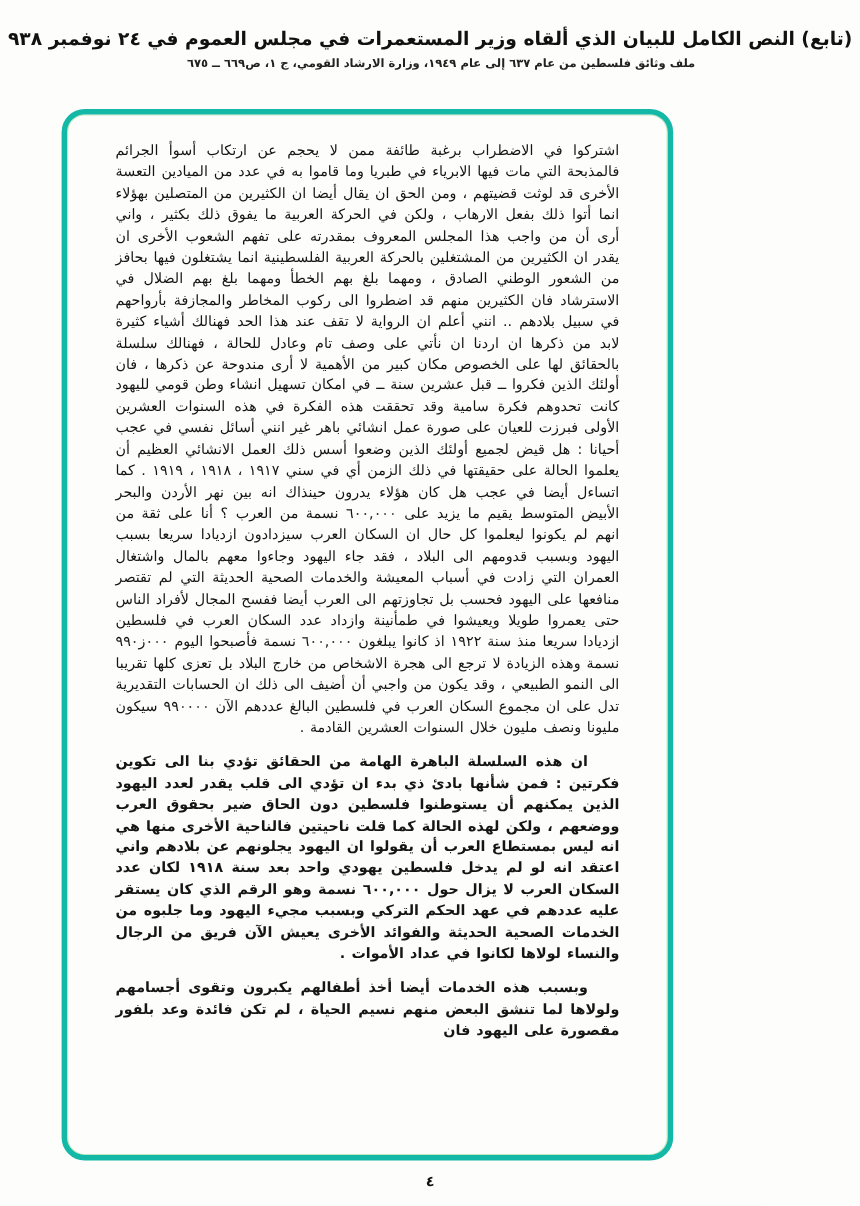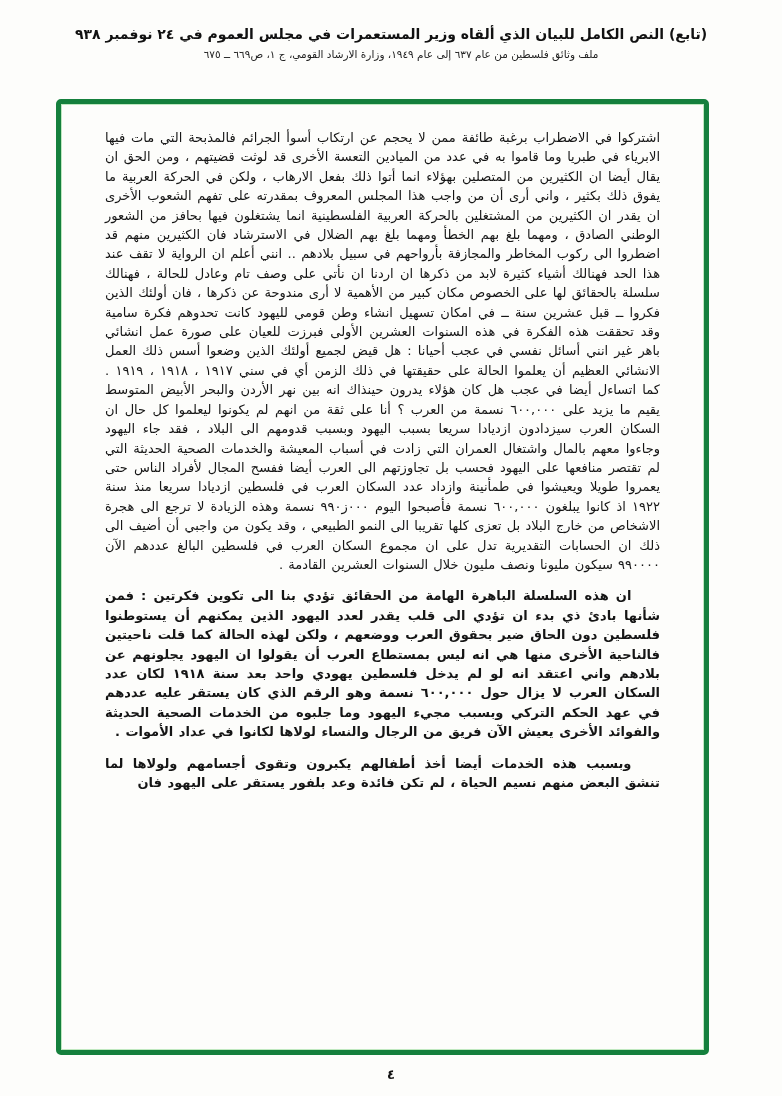--- a/index.html
+++ b/index.html
@@ -16,40 +16,40 @@
     font-family: "DejaVu Sans", sans-serif;
     color: #191919;
     overflow: hidden;
   }
   .doc-header {
     padding-top: 26px;
     text-align: center;
     direction: rtl;
   }
   .header-title {
-    font-size: 14px;
+    font-size: 17px;
     font-weight: bold;
     color: #111;
     letter-spacing: 0;
   }
   .header-source {
     margin-top: 6px;
     font-size: 10.5px;
-    font-weight: normal;
+    font-weight: bold;
     color: #222;
     padding-left: 20px;
   }
   .green-box {
     position: absolute;
     left: 56px;
     top: 99px;
-    width: 653px;
+    width: 556px;
     height: 956px;
-    border: 5px solid #15803d;
-    border-radius: 5px;
+    border: 5px solid #14b8a6;
+    border-radius: 21px;
     box-sizing: border-box;
     background: #fdfdfb;
     box-shadow: inset 0 0 0 1px #bfe8bf;
   }
   .body-text {
     direction: rtl;
     text-align: justify;
     padding: 24px 44px 20px 44px;
     font-size: 13px;
     line-height: 19.4px;
@@ -81,19 +81,19 @@
 
   <div class="doc-header">
     <div class="header-title">(تابع) النص الكامل للبيان الذي ألقاه وزير المستعمرات في مجلس العموم في ٢٤ نوفمبر ٩٣٨</div>
     <div class="header-source">ملف وثائق فلسطين من عام ٦٣٧ إلى عام ١٩٤٩، وزارة الارشاد القومي، ج ١، ص٦٦٩ ــ ٦٧٥</div>
   </div>
 
   <div class="green-box">
     <div class="body-text">
       <p>اشتركوا في الاضطراب برغبة طائفة ممن لا يحجم عن ارتكاب أسوأ الجرائم فالمذبحة التي مات فيها الابرياء في طبريا وما قاموا به في عدد من الميادين التعسة الأخرى قد لوثت قضيتهم ، ومن الحق ان يقال أيضا ان الكثيرين من المتصلين بهؤلاء انما أتوا ذلك بفعل الارهاب ، ولكن في الحركة العربية ما يفوق ذلك بكثير ، واني أرى أن من واجب هذا المجلس المعروف بمقدرته على تفهم الشعوب الأخرى ان يقدر ان الكثيرين من المشتغلين بالحركة العربية الفلسطينية انما يشتغلون فيها بحافز من الشعور الوطني الصادق ، ومهما بلغ بهم الخطأ ومهما بلغ بهم الضلال في الاسترشاد فان الكثيرين منهم قد اضطروا الى ركوب المخاطر والمجازفة بأرواحهم في سبيل بلادهم .. انني أعلم ان الرواية لا تقف عند هذا الحد فهنالك أشياء كثيرة لابد من ذكرها ان اردنا ان نأتي على وصف تام وعادل للحالة ، فهنالك سلسلة بالحقائق لها على الخصوص مكان كبير من الأهمية لا أرى مندوحة عن ذكرها ، فان أولئك الذين فكروا ــ قبل عشرين سنة ــ في امكان تسهيل انشاء وطن قومي لليهود كانت تحدوهم فكرة سامية وقد تحققت هذه الفكرة في هذه السنوات العشرين الأولى فبرزت للعيان على صورة عمل انشائي باهر غير انني أسائل نفسي في عجب أحيانا : هل قيض لجميع أولئك الذين وضعوا أسس ذلك العمل الانشائي العظيم أن يعلموا الحالة على حقيقتها في ذلك الزمن أي في سني ١٩١٧ ، ١٩١٨ ، ١٩١٩ . كما اتساءل أيضا في عجب هل كان هؤلاء يدرون حينذاك انه بين نهر الأردن والبحر الأبيض المتوسط يقيم ما يزيد على ٦٠٠,٠٠٠ نسمة من العرب ؟ أنا على ثقة من انهم لم يكونوا ليعلموا كل حال ان السكان العرب سيزدادون ازديادا سريعا بسبب اليهود وبسبب قدومهم الى البلاد ، فقد جاء اليهود وجاءوا معهم بالمال واشتغال العمران التي زادت في أسباب المعيشة والخدمات الصحية الحديثة التي لم تقتصر منافعها على اليهود فحسب بل تجاوزتهم الى العرب أيضا ففسح المجال لأفراد الناس حتى يعمروا طويلا ويعيشوا في طمأنينة وازداد عدد السكان العرب في فلسطين ازديادا سريعا منذ سنة ١٩٢٢ اذ كانوا يبلغون ٦٠٠,٠٠٠ نسمة فأصبحوا اليوم ٠٠٠ز٩٩٠ نسمة وهذه الزيادة لا ترجع الى هجرة الاشخاص من خارج البلاد بل تعزى كلها تقريبا الى النمو الطبيعي ، وقد يكون من واجبي أن أضيف الى ذلك ان الحسابات التقديرية تدل على ان مجموع السكان العرب في فلسطين البالغ عددهم الآن ٩٩٠٠٠٠ سيكون مليونا ونصف مليون خلال السنوات العشرين القادمة .</p>
       <p class="indented">ان هذه السلسلة الباهرة الهامة من الحقائق تؤدي بنا الى تكوين فكرتين : فمن شأنها بادئ ذي بدء ان تؤدي الى قلب يقدر لعدد اليهود الذين يمكنهم أن يستوطنوا فلسطين دون الحاق ضير بحقوق العرب ووضعهم ، ولكن لهذه الحالة كما قلت ناحيتين فالناحية الأخرى منها هي انه ليس بمستطاع العرب أن يقولوا ان اليهود يجلونهم عن بلادهم واني اعتقد انه لو لم يدخل فلسطين يهودي واحد بعد سنة ١٩١٨ لكان عدد السكان العرب لا يزال حول ٦٠٠,٠٠٠ نسمة وهو الرقم الذي كان يستقر عليه عددهم في عهد الحكم التركي وبسبب مجيء اليهود وما جلبوه من الخدمات الصحية الحديثة والفوائد الأخرى يعيش الآن فريق من الرجال والنساء لولاها لكانوا في عداد الأموات .</p>
-      <p class="indented">وبسبب هذه الخدمات أيضا أخذ أطفالهم يكبرون وتقوى أجسامهم ولولاها لما تنشق البعض منهم نسيم الحياة ، لم تكن فائدة وعد بلفور يستقر على اليهود فان</p>
+      <p class="indented">وبسبب هذه الخدمات أيضا أخذ أطفالهم يكبرون وتقوى أجسامهم ولولاها لما تنشق البعض منهم نسيم الحياة ، لم تكن فائدة وعد بلفور مقصورة على اليهود فان</p>
     </div>
   </div>
 
   <div class="page-number">٤</div>
 
 </div>
 
 </body></html>

